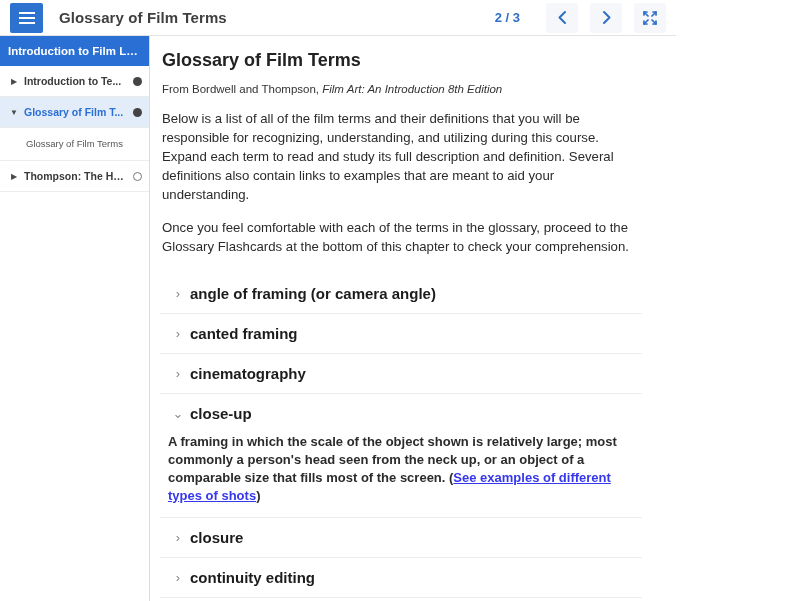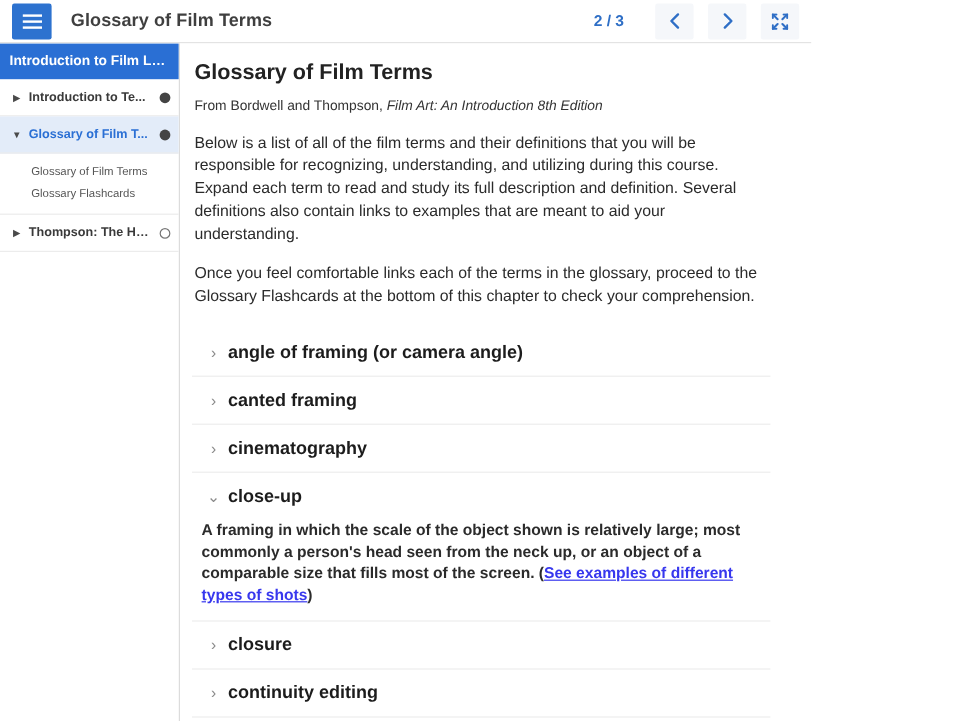--- a/index.html
+++ b/index.html
@@ -179,39 +179,38 @@
       </div>
 
       <div class="nav-item active">
         <div class="nav-arrow">▼</div>
         <div class="nav-label">Glossary of Film T...</div>
         <div class="dot filled"></div>
       </div>
 
       <div class="subnav">
         <div class="subnav-item">Glossary of Film Terms</div>
-        <div class="subnav-item">Glossary Flashcards</div>
       </div>
 
       <div class="nav-item">
         <div class="nav-arrow">▶</div>
         <div class="nav-label">Thompson: The Hor...</div>
         <div class="dot hollow"></div>
       </div>
     </div>
 
     <div class="main">
       <h1 class="page-title">Glossary of Film Terms</h1>
 
       <div class="attribution">
         <span>From Bordwell and Thompson, </span><i>Film Art: An Introduction 8th Edition</i>
       </div>
 
       <p class="intro-p">Below is a list of all of the film terms and their definitions that you will be responsible for recognizing, understanding, and utilizing during this course. Expand each term to read and study its full description and definition. Several definitions also contain links to examples that are meant to aid your understanding.</p>
-      <p class="intro-p">Once you feel comfortable links each of the terms in the glossary, proceed to the Glossary Flashcards at the bottom of this chapter to check your comprehension.</p>
+      <p class="intro-p">Once you feel comfortable with each of the terms in the glossary, proceed to the Glossary Flashcards at the bottom of this chapter to check your comprehension.</p>
 
       <div class="terms">
 
         <div class="term">
           <div class="term-head">
             <div class="term-chevron">›</div>
             <div class="term-label">angle of framing (or camera angle)</div>
           </div>
         </div>
 

